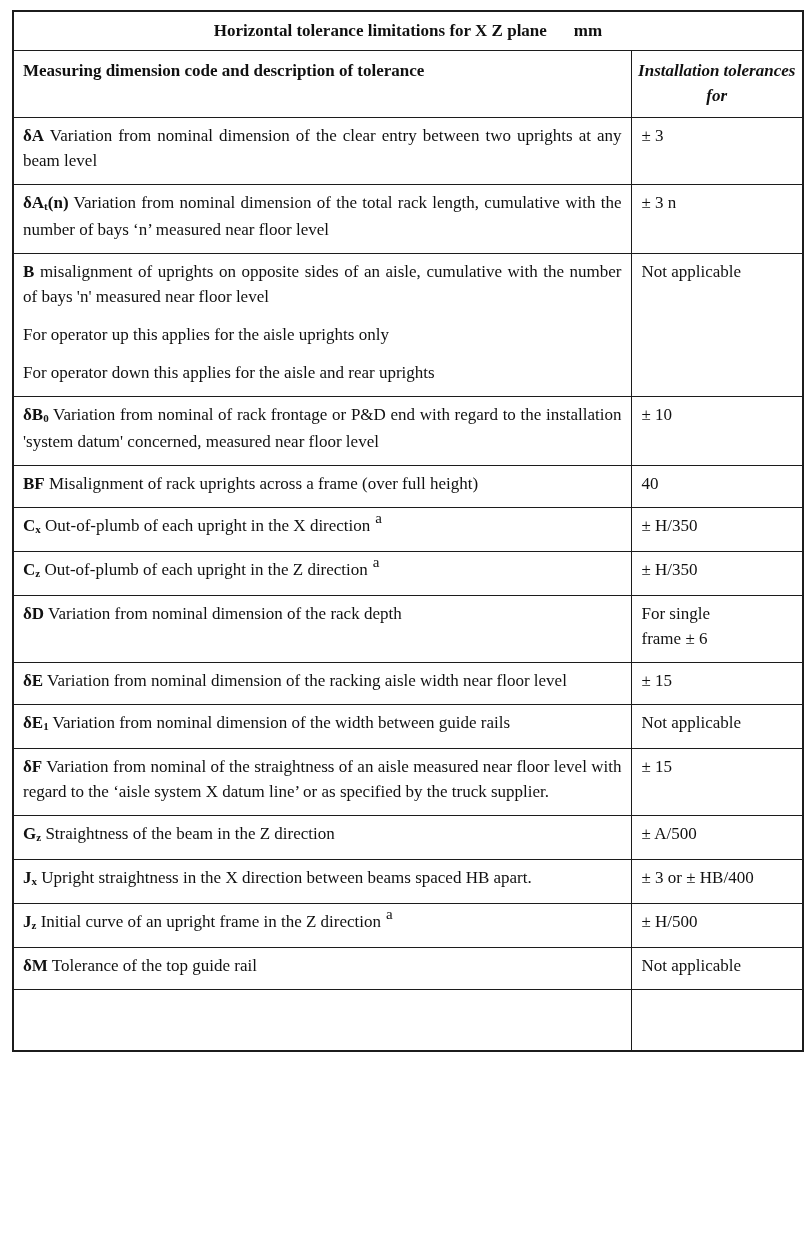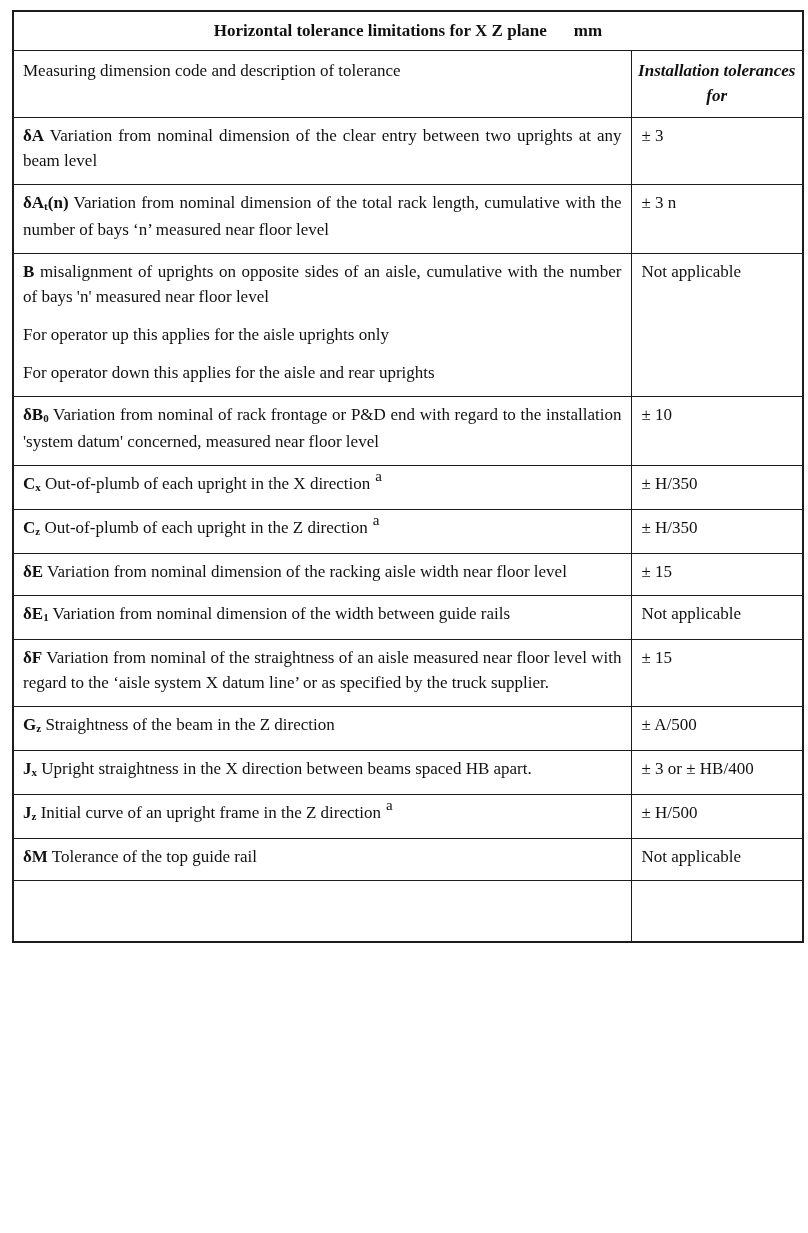--- a/index.html
+++ b/index.html
@@ -36,21 +36,21 @@
     font-weight: bold;
     font-size: 18px;
     padding: 6px 8px 7px 8px;
     line-height: 26px;
   }
   .title-cell .unit {
     margin-left: 27px;
   }
   
   .header-desc {
-    font-weight: normal;
+    font-weight: bold;
     font-size: 18px;
     text-align: left;
     padding: 7px 9px 9px 9px;
     line-height: 26px;
   }
   .header-tol {
     font-weight: bold;
     font-size: 18px;
     text-align: center;
     padding: 7px 6px 9px 6px;
@@ -141,35 +141,48 @@
     <td class="tol">Not applicable</td>
   </tr>
 
   <tr>
     <td class="desc">
       <p class="para"><b><span>δB</span><span class="sub">0</span></b><span> Variation from nominal of rack frontage or P&amp;D end with regard to the installation 'system datum' concerned, measured near floor level</span></p>
     </td>
     <td class="tol">± 10</td>
   </tr>
 
+  <tr>
+    <td class="desc">
+      <p class="para"><b><span>BF</span></b><span> Misalignment of rack uprights across a frame (over full height)</span></p>
+    </td>
+    <td class="tol">40</td>
+  </tr>
 
   <tr>
     <td class="desc">
       <p class="para"><b><span>C</span><span class="sub">x</span></b><span> Out-of-plumb of each upright in the X direction</span><sup class="footnote">a</sup></p>
     </td>
     <td class="tol">± H/350</td>
   </tr>
 
   <tr>
     <td class="desc">
       <p class="para"><b><span>C</span><span class="sub">z</span></b><span> Out-of-plumb of each upright in the Z direction</span><sup class="footnote">a</sup></p>
     </td>
     <td class="tol">± H/350</td>
   </tr>
 
+  <tr>
+    <td class="desc">
+      <p class="para"><b><span>δD</span></b><span> Variation from nominal dimension of the rack depth</span></p>
+    </td>
+    <td class="tol">For single
+frame ± 6</td>
+  </tr>
 
   <tr>
     <td class="desc">
       <p class="para"><b><span>δE</span></b><span> Variation from nominal dimension of the racking aisle width near floor level</span></p>
     </td>
     <td class="tol">± 15</td>
   </tr>
 
   <tr>
     <td class="desc">

